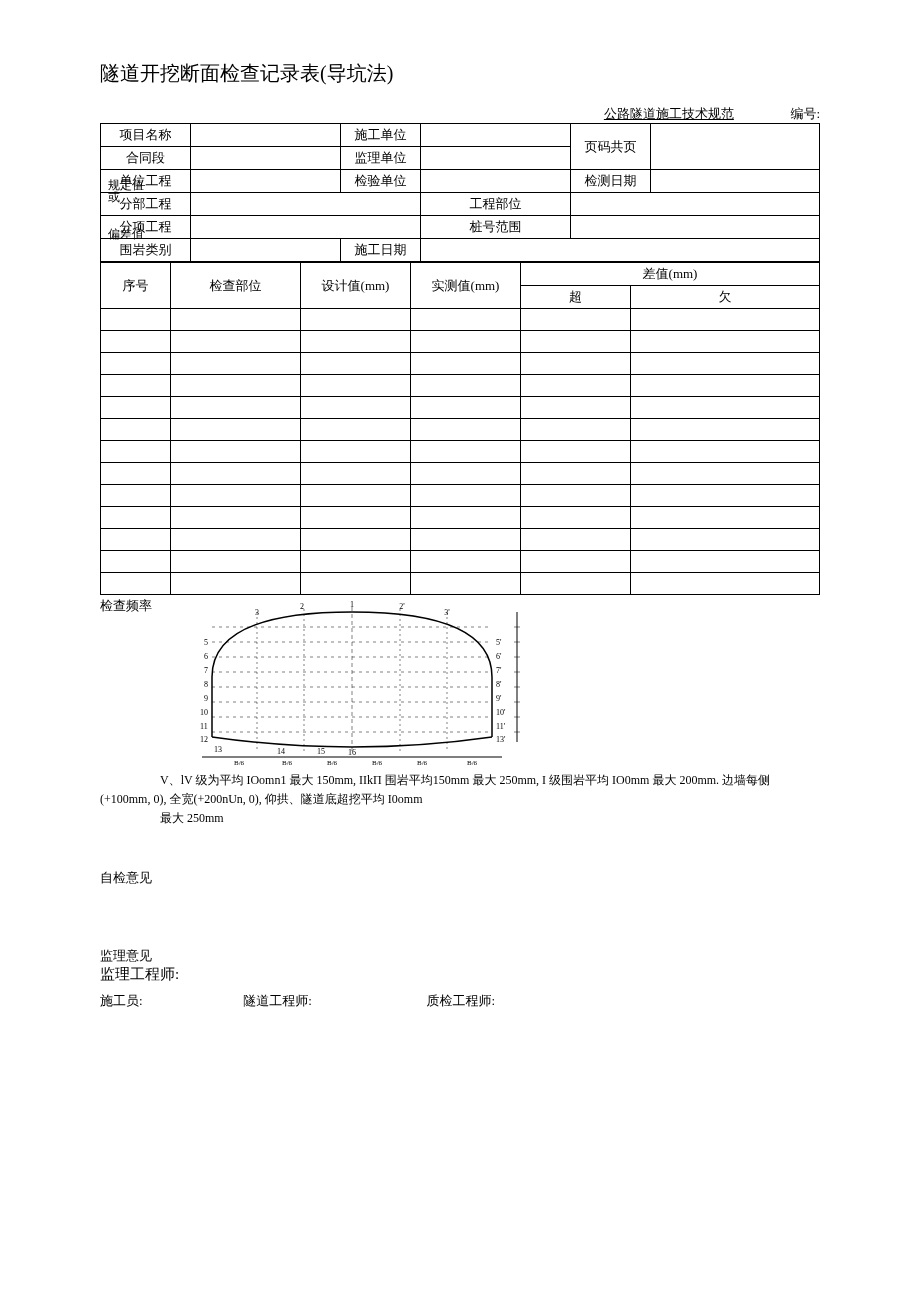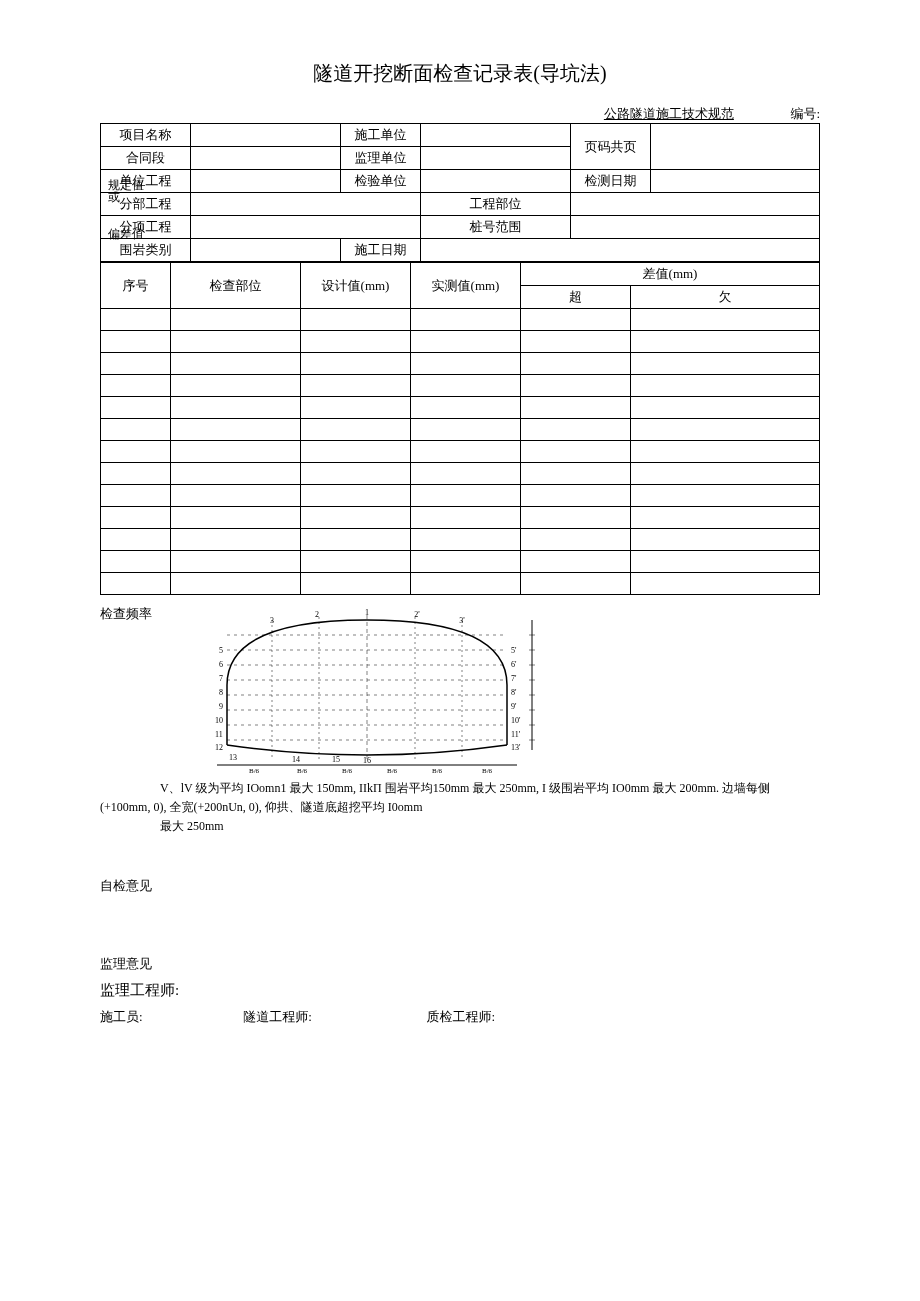--- a/index.html
+++ b/index.html
@@ -6,21 +6,21 @@
   body {
     font-family: "SimSun", "宋体", serif;
     font-size: 13px;
     margin: 0;
     padding: 60px 100px;
     background: #fff;
     color: #000;
     width: 920px;
   }
   .title {
-    text-align: center;
+    text-align: left;
     font-size: 20px;
     margin-bottom: 18px;
   }
   .subtitle {
     text-align: right;
   }
   .subtitle .u {
     text-decoration: underline;
     padding: 0 10px;
   }
@@ -40,21 +40,21 @@
   }
   .overlay {
     position: relative;
     height: 0;
   }
   .overlay span {
     position: absolute;
     font-size: 12px;
     white-space: nowrap;
   }
-  .notes-row { display:flex; margin-top:10px; gap:27px; }
+  .notes-row { display:flex; margin-top:2px; gap:12px; }
   .notes-left { flex: 0 0 60px; }
   .notes-mid { flex: 1; font-size:12px; line-height:1.6; }
   .notes-right { flex: 0 0 360px; }
   .spec {
     font-size: 12px;
     line-height: 1.6;
   }
   .diagram {
     width: 360px;
     height: 170px;
@@ -315,19 +315,19 @@
 
 <div class="spec">
   <div style="text-indent:60px">V、lV 级为平均 IOomn1 最大 150mm, IIkΠ 围岩平均150mm 最大 250mm, I 级围岩平均 IO0mm 最大 200mm. 边墙每侧(+100mm, 0), 全宽(+200nUn, 0), 仰拱、隧道底超挖平均 I0omm</div>
   <div style="text-indent:60px">最大 250mm</div>
 </div>
 
 <div class="opinion">自检意见</div>
 
 <div class="opinion" style="margin-top:60px">监理意见</div>
 
-<div class="bold" style="margin-top:8px">监理工程师:</div>
+<div class="bold" style="">监理工程师:</div>
 
 <div class="sig-row">
   <span style="width:140px">施工员:</span>
   <span style="width:180px">隧道工程师:</span>
   <span>质检工程师:</span>
 </div>
 
 </body></html>

